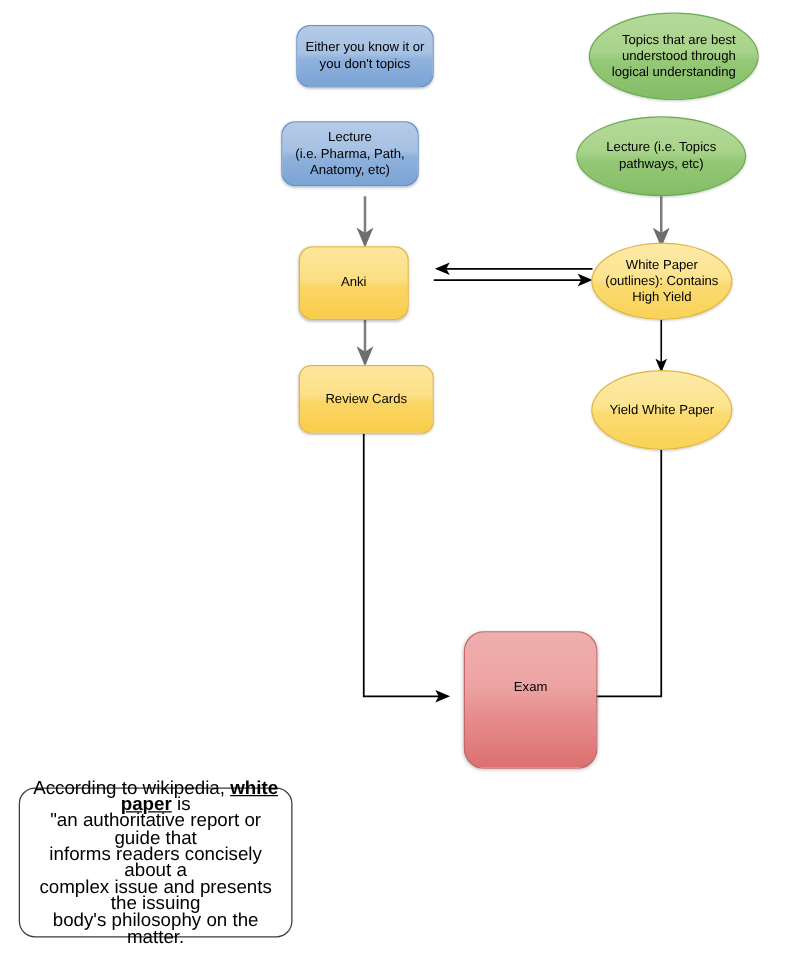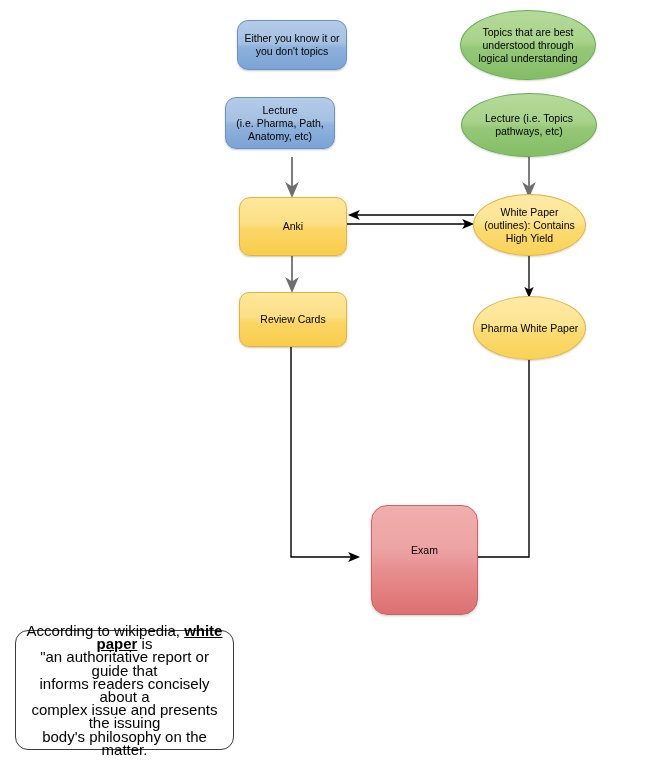--- a/index.html
+++ b/index.html
@@ -107,40 +107,40 @@
   <line x1="347" y1="224" x2="472" y2="224" stroke="#000000" stroke-width="1.4" marker-end="url(#arrBlack)"></line>
 
   <path d="M291,347 L291,557 L358,557" fill="none" stroke="#000000" stroke-width="1.4" marker-end="url(#arrBlack)"></path>
 
   <path d="M529,360 L529,557 L468,557" fill="none" stroke="#000000" stroke-width="1.4" marker-end="url(#arrBlack)"></path>
 </svg>
 
 <div class="node blue-box" style="left:237px; top:20px; width:110px; height:50px;">Either you know it or
 you don't topics</div>
 
-<div class="node green-ellipse" style="left:460px; top:10px; width:136px; height:70px;">Topics that are best
+<div class="node green-ellipse" style="left:471px; top:10px; width:136px; height:70px;text-align:right;">Topics that are best
 understood through
 logical understanding</div>
 
 <div class="node blue-box" style="left:225px; top:97px; width:110px; height:52px;">Lecture
 (i.e. Pharma, Path,
 Anatomy, etc)</div>
 
 <div class="node green-ellipse" style="left:461px; top:93px; width:136px; height:64px;">Lecture (i.e. Topics
 pathways, etc)</div>
 
-<div class="node yellow-box" style="left:239px; top:197px; width:108px; height:59px;">Anki</div>
+<div class="node yellow-box" style="left:239px; top:197px; width:88px; height:59px;">Anki</div>
 
 <div class="node yellow-ellipse" style="left:473px; top:194px; width:113px; height:62px;">White Paper
 (outlines): Contains
 High Yield</div>
 
 <div class="node yellow-box" style="left:239px; top:292px; width:108px; height:55px;border-radius:10px;">Review Cards</div>
 
-<div class="node yellow-ellipse" style="left:473px; top:296px; width:113px; height:64px;">Pharma White Paper</div>
+<div class="node yellow-ellipse" style="left:473px; top:296px; width:113px; height:64px;">Yield White Paper</div>
 
 <div class="node red-box" style="left:359px; top:505px; width:107px; height:110px;">Exam</div>
 
 <div class="note-box" style="left:15px; top:630px; width:219px; height:120px;">
   <div>
     <span>According to wikipedia, </span><b>white paper</b><span> is</span><span style="white-space:pre-line">
 "an authoritative report or guide that
 informs readers concisely about a
 complex issue and presents the issuing
 body's philosophy on the matter.</span>

